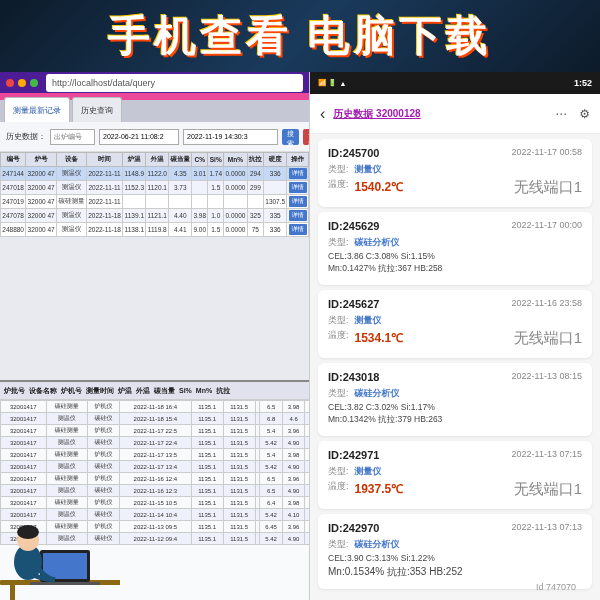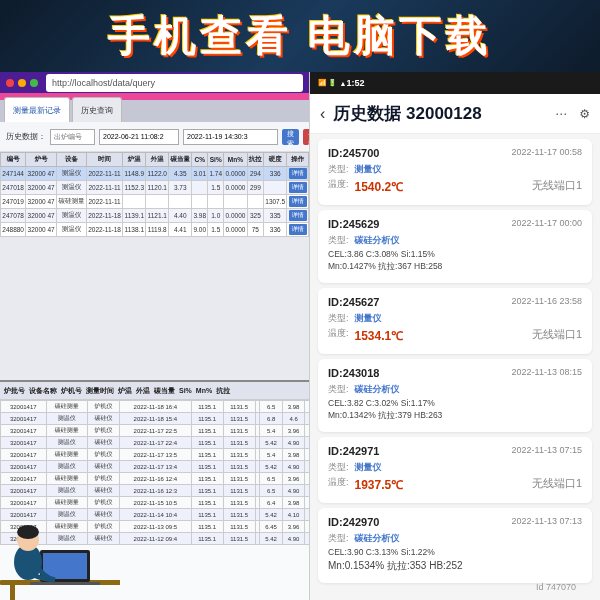--- a/index.html
+++ b/index.html
@@ -238,45 +238,46 @@
       position: relative;
       overflow: hidden;
     }
 
     
     .mobile-status {
       background: #1a1a1a;
       height: 22px;
       display: flex;
       align-items: center;
-      justify-content: flex-start;
+      justify-content: space-between;
       padding: 0 8px;
       color: #fff;
       font-size: 8px;
     }
 
     
     .mobile-header {
       background: #fff;
       height: 40px;
       display: flex;
       align-items: center;
       padding: 0 10px;
       border-bottom: 1px solid #eee;
       gap: 8px;
     }
     .mobile-back {
       font-size: 16px;
       color: #333;
     }
     .mobile-title {
-      font-size: 17px;
+      font-size: 10px;
       font-weight: bold;
-      color: #0f172a;
+      color: #a21caf;
       font-family: 'Microsoft YaHei', Arial, sans-serif;
+      text-decoration: underline;
     }
     .mobile-menu-icon {
       margin-left: auto;
       font-size: 12px;
       color: #555;
     }
 
     
     .mobile-list {
       background: #f5f5f5;
@@ -316,21 +317,21 @@
     .mobile-item-type {
       color: #4477cc;
       font-weight: bold;
     }
     .mobile-item-temp {
       font-size: 12px;
       font-weight: bold;
       color: #cc3300;
     }
     .mobile-item-port {
-      font-size: 11px;
+      font-size: 15px;
       color: #888;
       margin-left: auto;
     }
 
     
     .person-overlay {
       position: absolute;
       bottom: 220px;
       left: 0;
       width: 130px;

